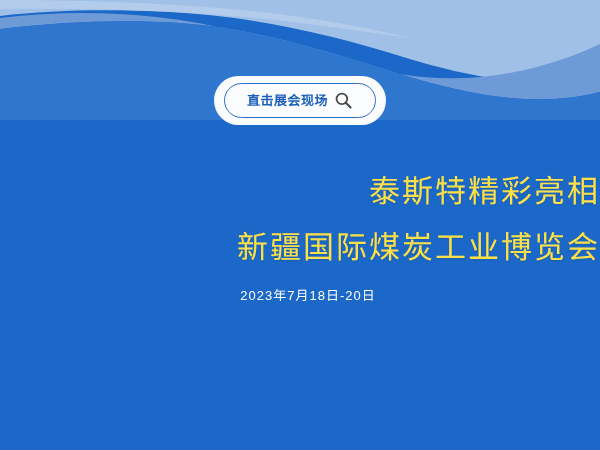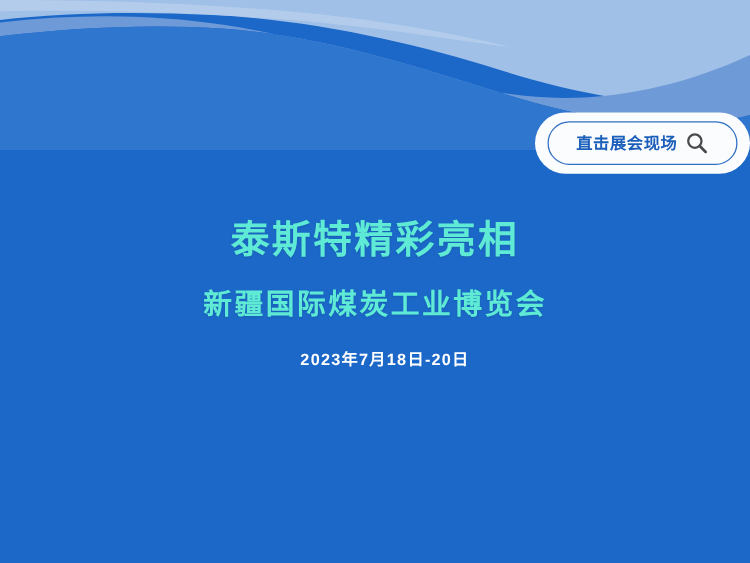--- a/index.html
+++ b/index.html
@@ -28,23 +28,23 @@
     width: 600px;
     height: 120px;
     pointer-events: none;
   }
 
   
   .pill-wrap {
     position: absolute;
     left: 0;
     right: 0;
-    top: 90px;
+    top: 76px;
     display: flex;
-    justify-content: flex-end;
+    justify-content: center;
   }
   .pill {
     background: #fbfcfe;
     border-radius: 26px;
     width: 172px;
     height: 49px;
     display: flex;
     align-items: center;
     justify-content: center;
     box-sizing: border-box;
@@ -79,39 +79,40 @@
 
   
   .headline {
     position: absolute;
     left: 0;
     right: 0;
     top: 176px;
     text-align: center;
   }
   .headline-line {
-    color: #5eead4;
-    font-weight: bold;
+    color: #fde047;
+    font-weight: normal;
     line-height: 1.0;
     white-space: nowrap;
     text-shadow: 0 1px 2px rgba(0,0,0,0.10);
+    text-align: right;
   }
   .headline-line.l1 {
     font-size: 31px;
     letter-spacing: 2px;
   }
   .headline-line.l2 {
-    font-size: 23px;
+    font-size: 31px;
     letter-spacing: 2px;
     margin-top: 25px;
   }
   .date-line {
     color: #ffffff;
     font-size: 13px;
-    font-weight: bold;
+    font-weight: normal;
     letter-spacing: 1px;
     margin-top: 22px;
     white-space: nowrap;
     padding-left: 16px;
   }
 
   
   .tagline-block {
     position: absolute;
     left: 168px;

